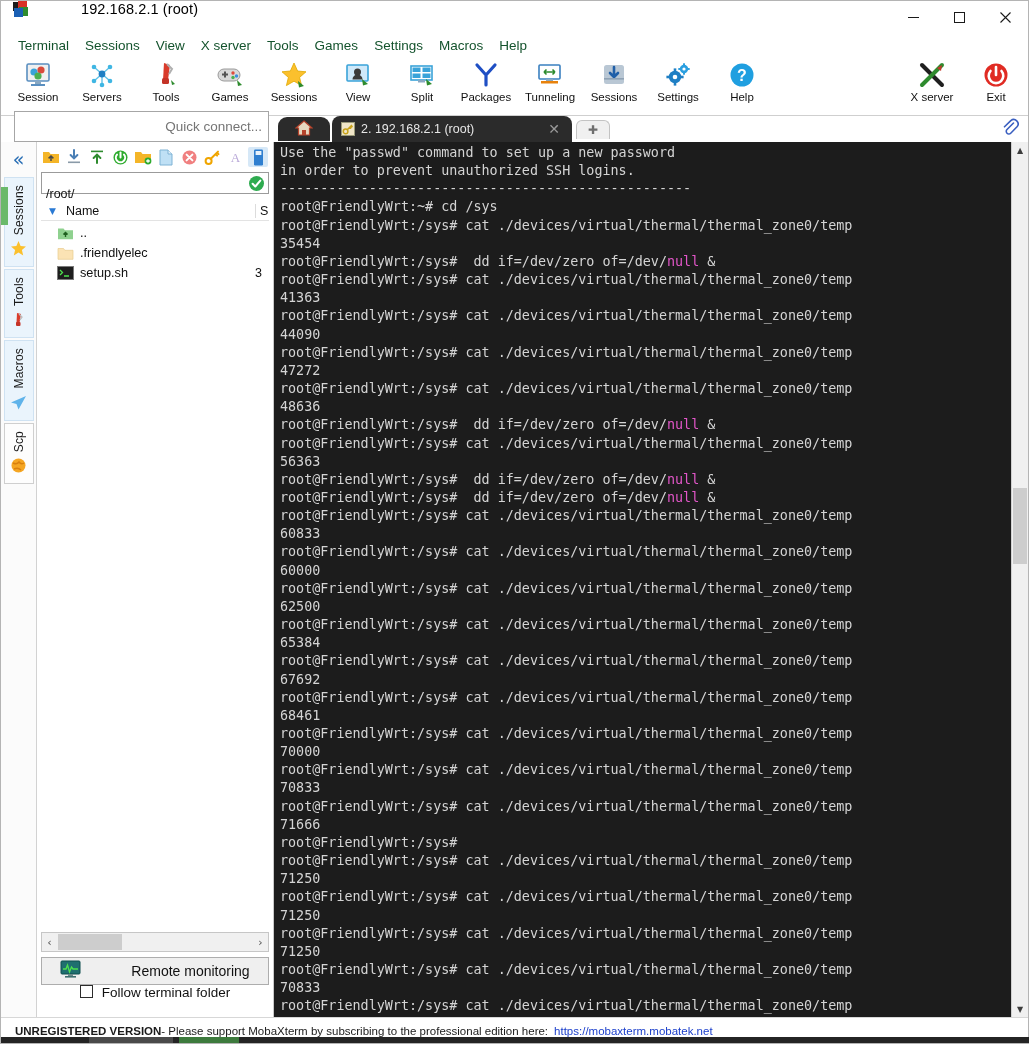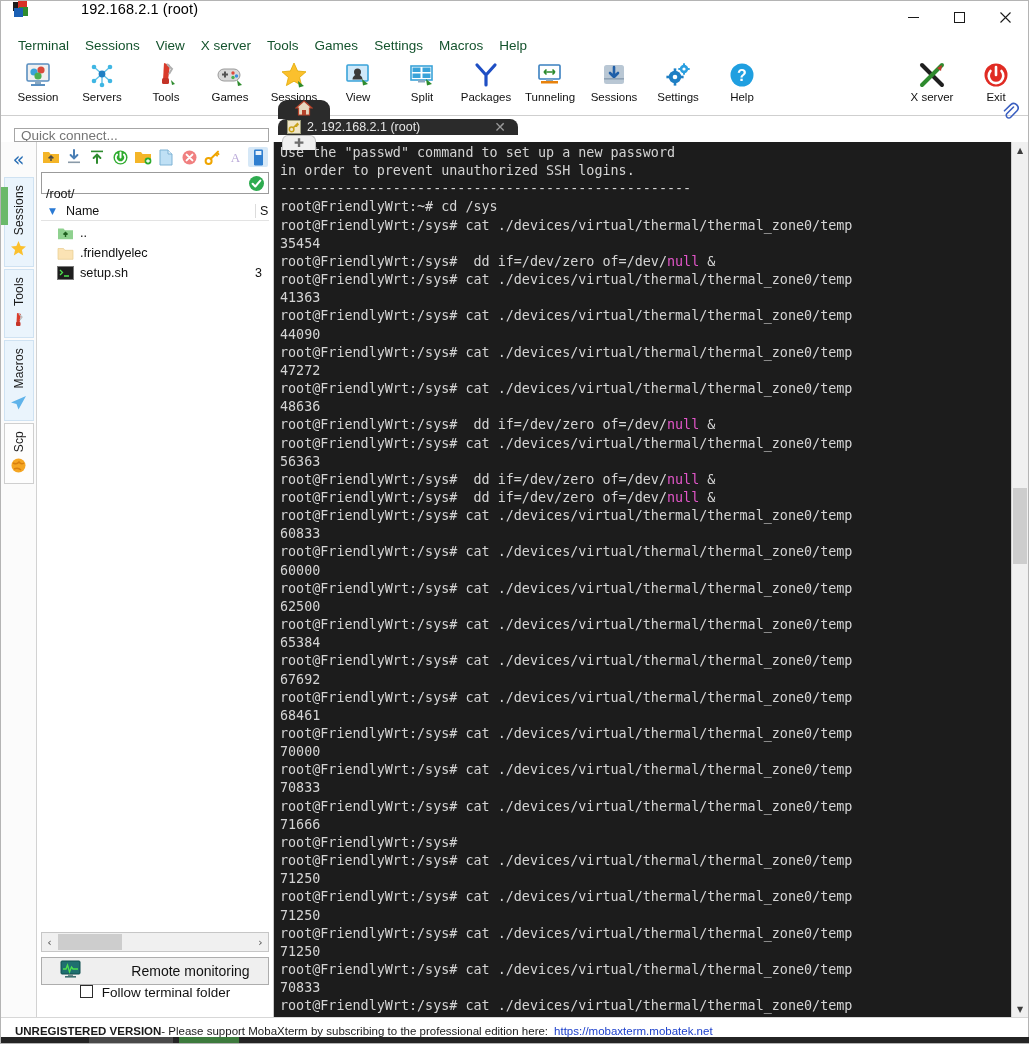--- a/index.html
+++ b/index.html
@@ -63,28 +63,28 @@
   .tb-ico { width:30px; height:30px; position:relative; }
   .tb-lbl { font-size:11.5px; color:#111; margin-top:1px; white-space:nowrap; }
   .tb-spacer { flex:1 1 auto; }
 
   
   .qcrow {
     height:26px; flex:0 0 26px; display:flex; align-items:flex-end;
     background:#ffffff; position:relative;
   }
   .qc-input {
-    margin-left:13px; width:255px; height:14px;
+    margin-left:13px; width:255px; height:31px;
     border:1px solid #a6a6a6; background:#fff;
     font-family:"Liberation Sans",sans-serif; font-size:13.5px;
-    color:#8e8e8e; padding:0 6px; line-height:21px;
+    color:#8e8e8e; padding:0 6px; line-height:21px;text-align:right;
   }
   .tabstrip {
-    position:absolute; left:277px; bottom:16px; right:0; height:26px;
-    display:flex; align-items:flex-start;flex-direction:column;
+    position:absolute; left:277px; bottom:0; right:0; height:26px;
+    display:flex; align-items:center;
   }
   .tab-home {
     width:52px; height:24px; background:#2b2b2b;
     border-radius:9px 9px 0 0; display:flex; align-items:center; justify-content:center;
     margin-right:2px;
   }
   .tab-active {
     height:26px; background:#2b2b2b; color:#e6e6e6;
     border-radius:8px 8px 0 0; display:flex; align-items:center;
     padding:0 6px 0 9px; font-size:12.5px; min-width:240px;

